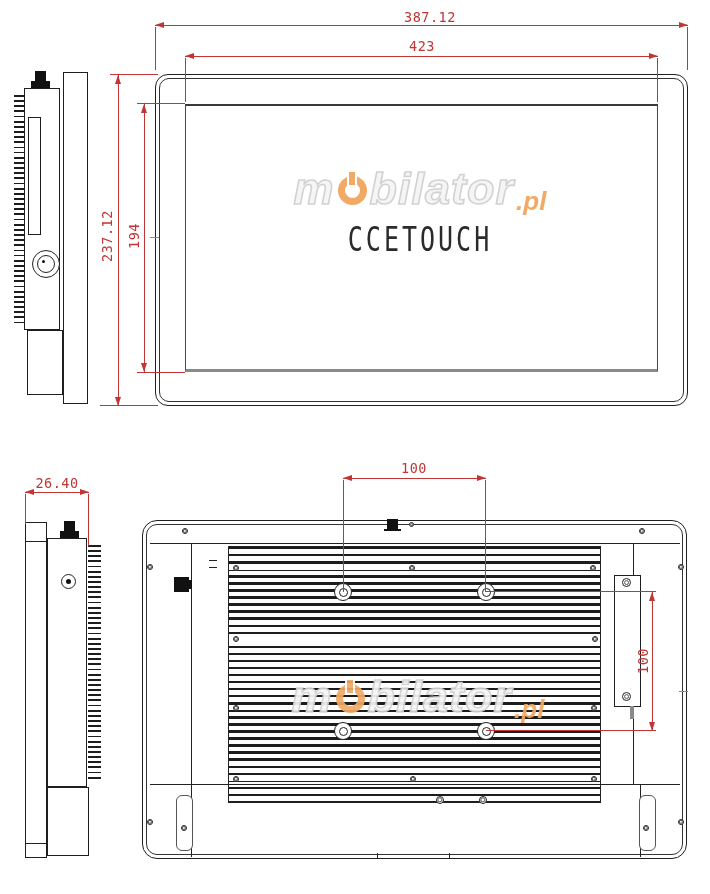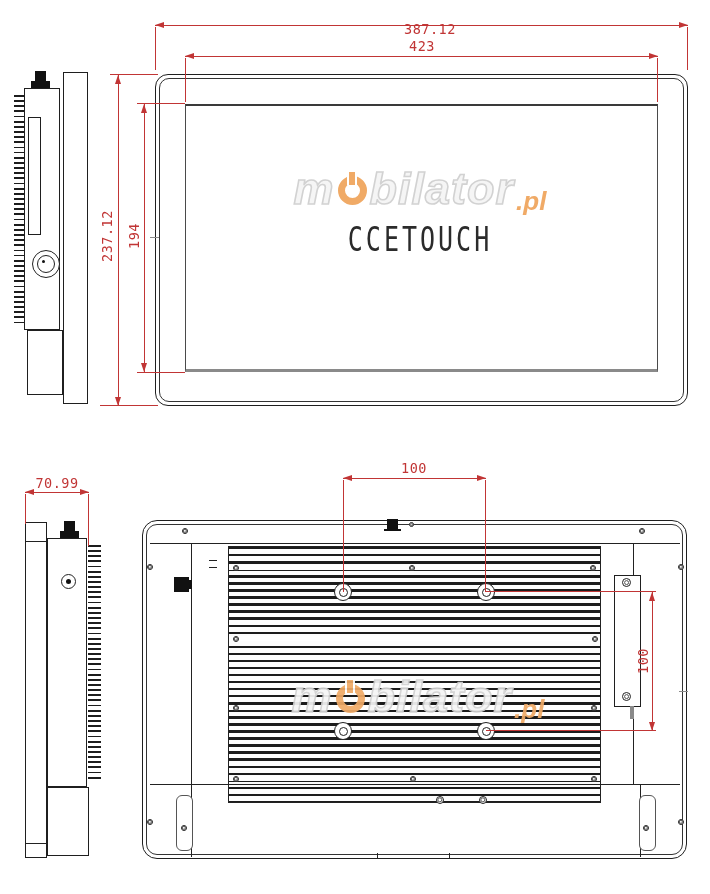--- a/index.html
+++ b/index.html
@@ -147,21 +147,21 @@
           <span class="wm-power-stem"></span>
         </span>
       <span class="wm-text">bilator</span>
       <span class="wm-pl">.pl</span>
     </div>
     <div class="cce-logo" style="left:320px; top:225px; width:200px;">CCETOUCH</div>
   </div>
 
   <div>
     <div class="dimh" style="left:155px; top:25px; width:533px;"></div>
-    <div class="dlabel" style="left:395px; top:21px; width:70px;">387.12</div>
+    <div class="dlabel" style="left:395px; top:9px; width:70px;">387.12</div>
     <div class="extv" style="left:155px; top:27px; height:43px;"></div>
     <div class="extv" style="left:687px; top:27px; height:43px;"></div>
 
     <div class="dimh" style="left:185px; top:56px; width:473px;"></div>
     <div class="dlabel" style="left:390px; top:38px; width:64px;">423</div>
     <div class="extv" style="left:185px; top:58px; height:44px;"></div>
     <div class="extv" style="left:657px; top:58px; height:44px;"></div>
 
     <div class="dimv" style="left:118px; top:75px; height:331px;"></div>
     <div class="dlabel rot" style="left:77px; top:228px; width:60px;">237.12</div>
@@ -169,21 +169,21 @@
     <div class="exth" style="left:100px; top:405px; width:58px;"></div>
 
     <div class="dimv" style="left:144px; top:104px; height:268px;"></div>
     <div class="dlabel rot" style="left:114px; top:228px; width:40px;">194</div>
     <div class="exth" style="left:137px; top:103px; width:48px;"></div>
     <div class="exth" style="left:137px; top:372px; width:48px;"></div>
   </div>
 
   <div>
     <div class="dimh" style="left:25px; top:492px; width:64px;"></div>
-    <div class="dlabel" style="left:20px; top:475px; width:74px;">70.99</div>
+    <div class="dlabel" style="left:20px; top:475px; width:74px;">26.40</div>
     <div class="extv" style="left:25px; top:494px; height:30px;"></div>
     <div class="extv" style="left:88px; top:494px; height:52px;"></div>
 
     <div class="outline" style="left:25px; top:522px; width:22px; height:336px;"></div>
     <div class="hline" style="left:26px; top:541px; width:20px;"></div>
     <div class="hline" style="left:26px; top:843px; width:20px;"></div>
     <div class="outline" style="left:47px; top:538px; width:40px; height:249px;"></div>
     <div class="outline" style="left:47px; top:787px; width:42px; height:69px;"></div>
     <div class="fins" style="left:88px; top:545px; width:13px; height:237px;"></div>
     <div class="fill-blk" style="left:60px; top:531px; width:19px; height:7px;"></div>

